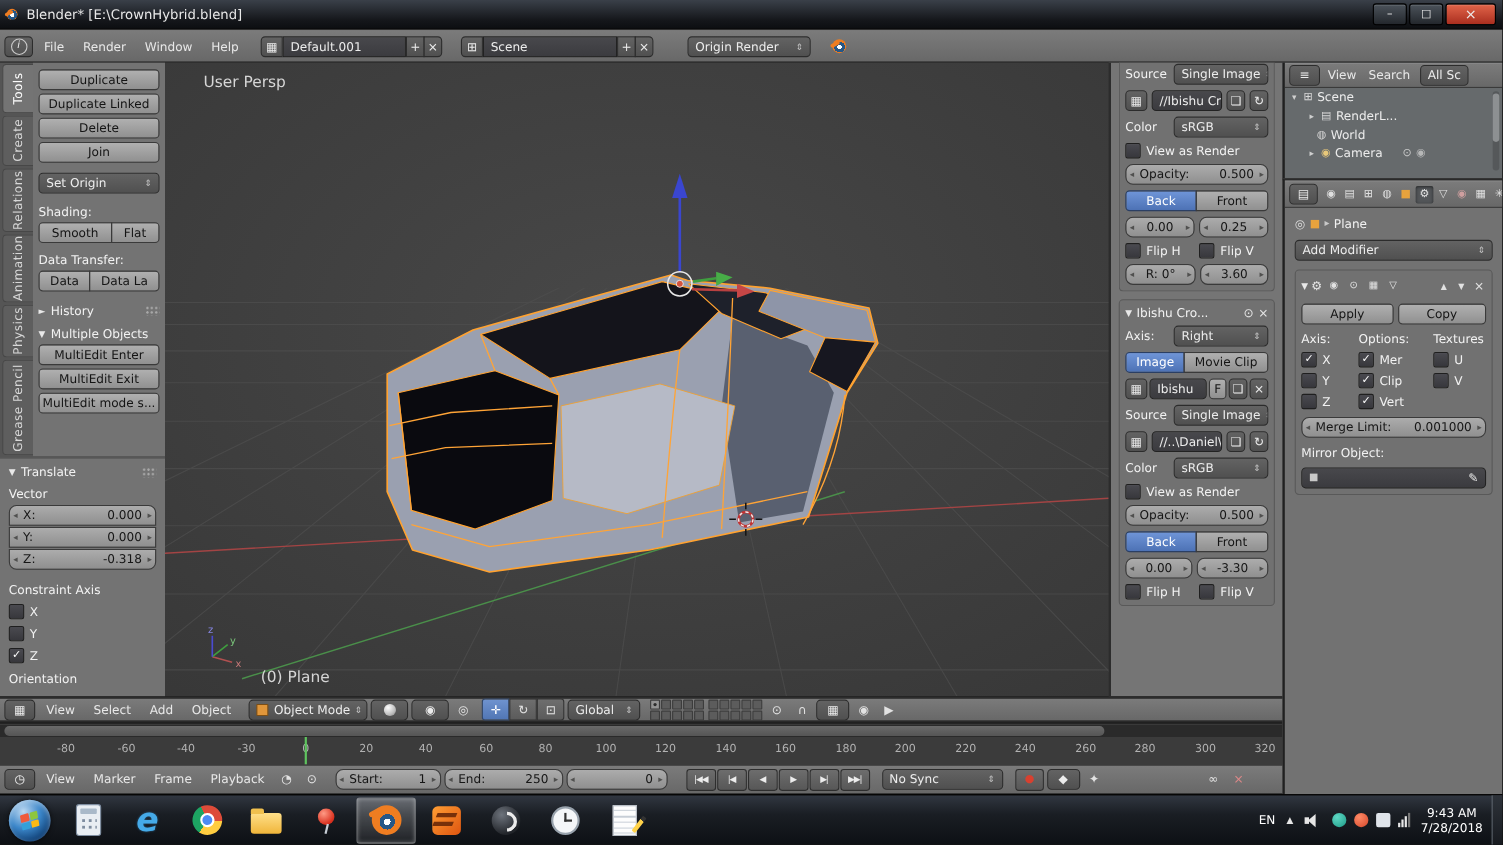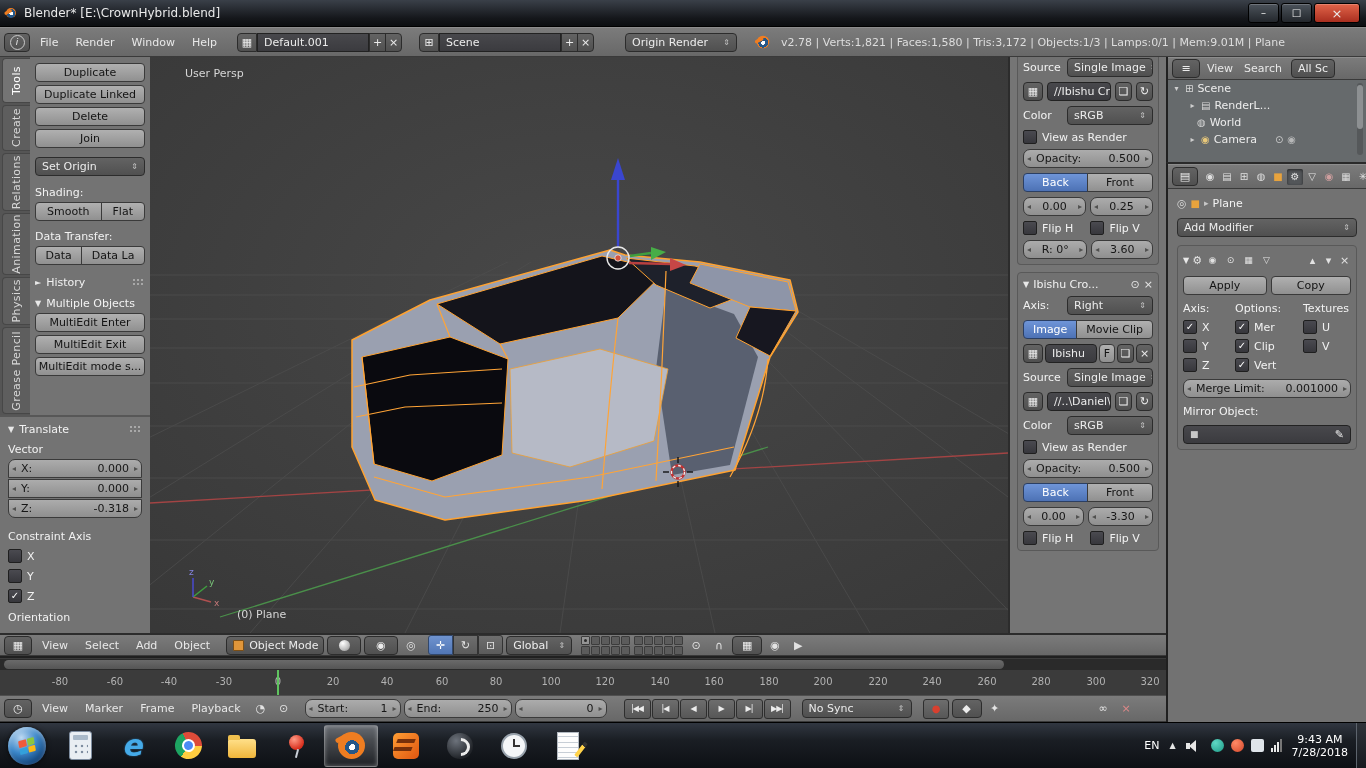--- a/index.html
+++ b/index.html
@@ -31,21 +31,21 @@
   .numf::before{content:"◂";position:absolute;left:3px;top:4px;font-size:8px;color:#50504f}
   .numf::after{content:"▸";position:absolute;right:3px;top:4px;font-size:8px;color:#50504f}
   .chk{width:12px;height:12px;background:linear-gradient(#4a4a50,#37373c);border:1px solid #1f1f1f;border-radius:2px;
       display:inline-flex;align-items:center;justify-content:center;flex:none}
   .chk.on::after{content:"✓";color:#fff;font-size:10px;line-height:1}
   .chkrow{display:flex;align-items:center;gap:5px;color:#f2f2f2;font-size:11px;white-space:nowrap}
   .subbox{border:1px solid #595959;border-radius:4px;background:#717171;padding:5px;display:flex;flex-direction:column;gap:5px}
   .phdr{display:flex;align-items:center;gap:5px;color:#f2f2f2;font-size:11px}
   .tri{font-size:8px;color:#e8e8e8}
   .grip{margin-left:auto;width:13px;height:9px;background-image:radial-gradient(#a8a8a8 1px,transparent 1.2px);background-size:4px 4px}
-  .vplabel{position:absolute;color:#d6d6d6;font-size:11px}
+  .vplabel{position:absolute;color:#d6d6d6;font-size:14px}
   .tick{position:absolute;top:18px;transform:translateX(-50%);font-size:10px;color:#b2b2b2}
   .ibtn{min-width:20px;height:18px;display:flex;align-items:center;justify-content:center;color:#e2e2e2;font-size:11px;border-radius:3px}
   .ibtn.on{background:linear-gradient(#6f93cf,#5176b5);border:1px solid #31476b;color:#fff}
   .ptab{width:16px;height:16px;display:flex;align-items:center;justify-content:center;color:#e0e0e0;font-size:10px;border-radius:2px;flex:none}
   .ptab.on{background:#535659;box-shadow:inset 0 1px 3px rgba(0,0,0,.55)}
   .gly{line-height:1}
   .tbn{width:25px;height:18px;background:linear-gradient(#6d6d6d,#575757);border:1px solid #2e2e2e;border-radius:3px;
       color:#ececec;font-size:8px;display:flex;align-items:center;justify-content:center;letter-spacing:-1px;flex:none}
   .jl{border-radius:4px 0 0 4px!important}.jr{border-radius:0 4px 4px 0!important;margin-left:-1px}
   .jt{border-radius:7px 7px 0 0!important}.jm{border-radius:0!important;margin-top:-1px}.jb{border-radius:0 0 7px 7px!important;margin-top:-1px}
@@ -173,21 +173,20 @@
           <span class="gly">+</span>
         </div>
       <div class="dd sq jr" style="width:17px">
           <span class="gly">×</span>
         </div>
     </div>
     <div class="dd" style="width:112px;margin-left:28px">
         <span>Origin Render</span>
       </div>
     <span class="ic-blender" style="width:18px;height:18px;transform:scale(.7);margin-left:14px"></span>
-    <span style="color:#dedede;font-size:11px;margin-left:6px;white-space:nowrap;overflow:hidden">v2.78 | Verts:1,821 | Faces:1,580 | Tris:3,172 | Objects:1/3 | Lamps:0/1 | Mem:9.01M | Plane</span>
   </div>
 
   <div class="abs" style="left:0;top:57px;width:30px;height:358px;background:#555;display:flex;flex-direction:column">
     <div class="vtab active" style="height:44px">
         <span>Tools</span>
       </div>
     <div class="vtab" style="height:46px">
         <span>Create</span>
       </div>
     <div class="vtab" style="height:58px">
@@ -563,21 +562,21 @@
   </div>
 
   <div class="abs hdr" style="left:0;top:633px;width:1166px;height:23px;border-top:2px solid #2c2c2c">
     <div class="dd sq" style="width:28px">
         <span class="gly">▦</span>
       </div>
     <span class="menu">View</span>
     <span class="menu">Select</span>
     <span class="menu">Add</span>
     <span class="menu">Object</span>
-    <div class="dd" style="width:98px;margin-left:6px">
+    <div class="dd" style="width:108px;margin-left:6px">
       <span class="cubeic" style="margin-right:5px"></span>
       <span>Object Mode</span>
     </div>
     <div class="dd sq" style="width:34px">
         <span class="sph"></span>
       </div>
     <div class="dd sq" style="width:34px">
         <span class="gly">◉</span>
       </div>
     <span class="ibtn">

